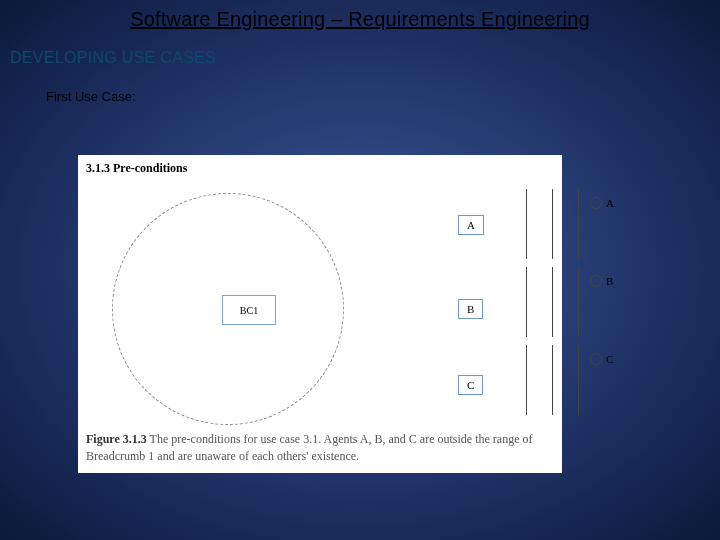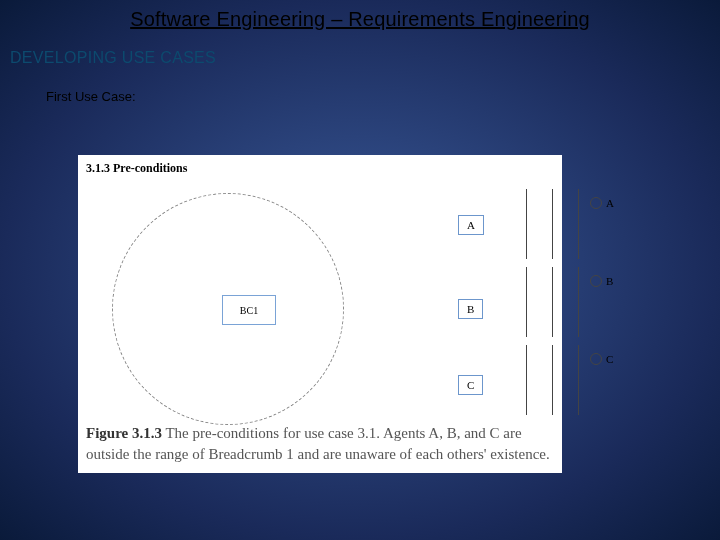--- a/index.html
+++ b/index.html
@@ -135,21 +135,21 @@
   .sc-a { left: 512px; top: 18px; }
   .sc-b { left: 512px; top: 96px; }
   .sc-c { left: 512px; top: 174px; }
 
   .caption {
     position: absolute;
     left: 8px;
     bottom: 8px;
     right: 8px;
     font-family: "Times New Roman", serif;
-    font-size: 15px;
+    font-size: 12px;
     color: #555;
     line-height: 1.4;
   }
   .caption .lead { font-weight: bold; color: #333; }
 </style>
 </head>
 <body>
 
 <div class="slide-title">Software Engineering – Requirements Engineering</div>
 <div class="section-heading">DEVELOPING USE CASES</div>

